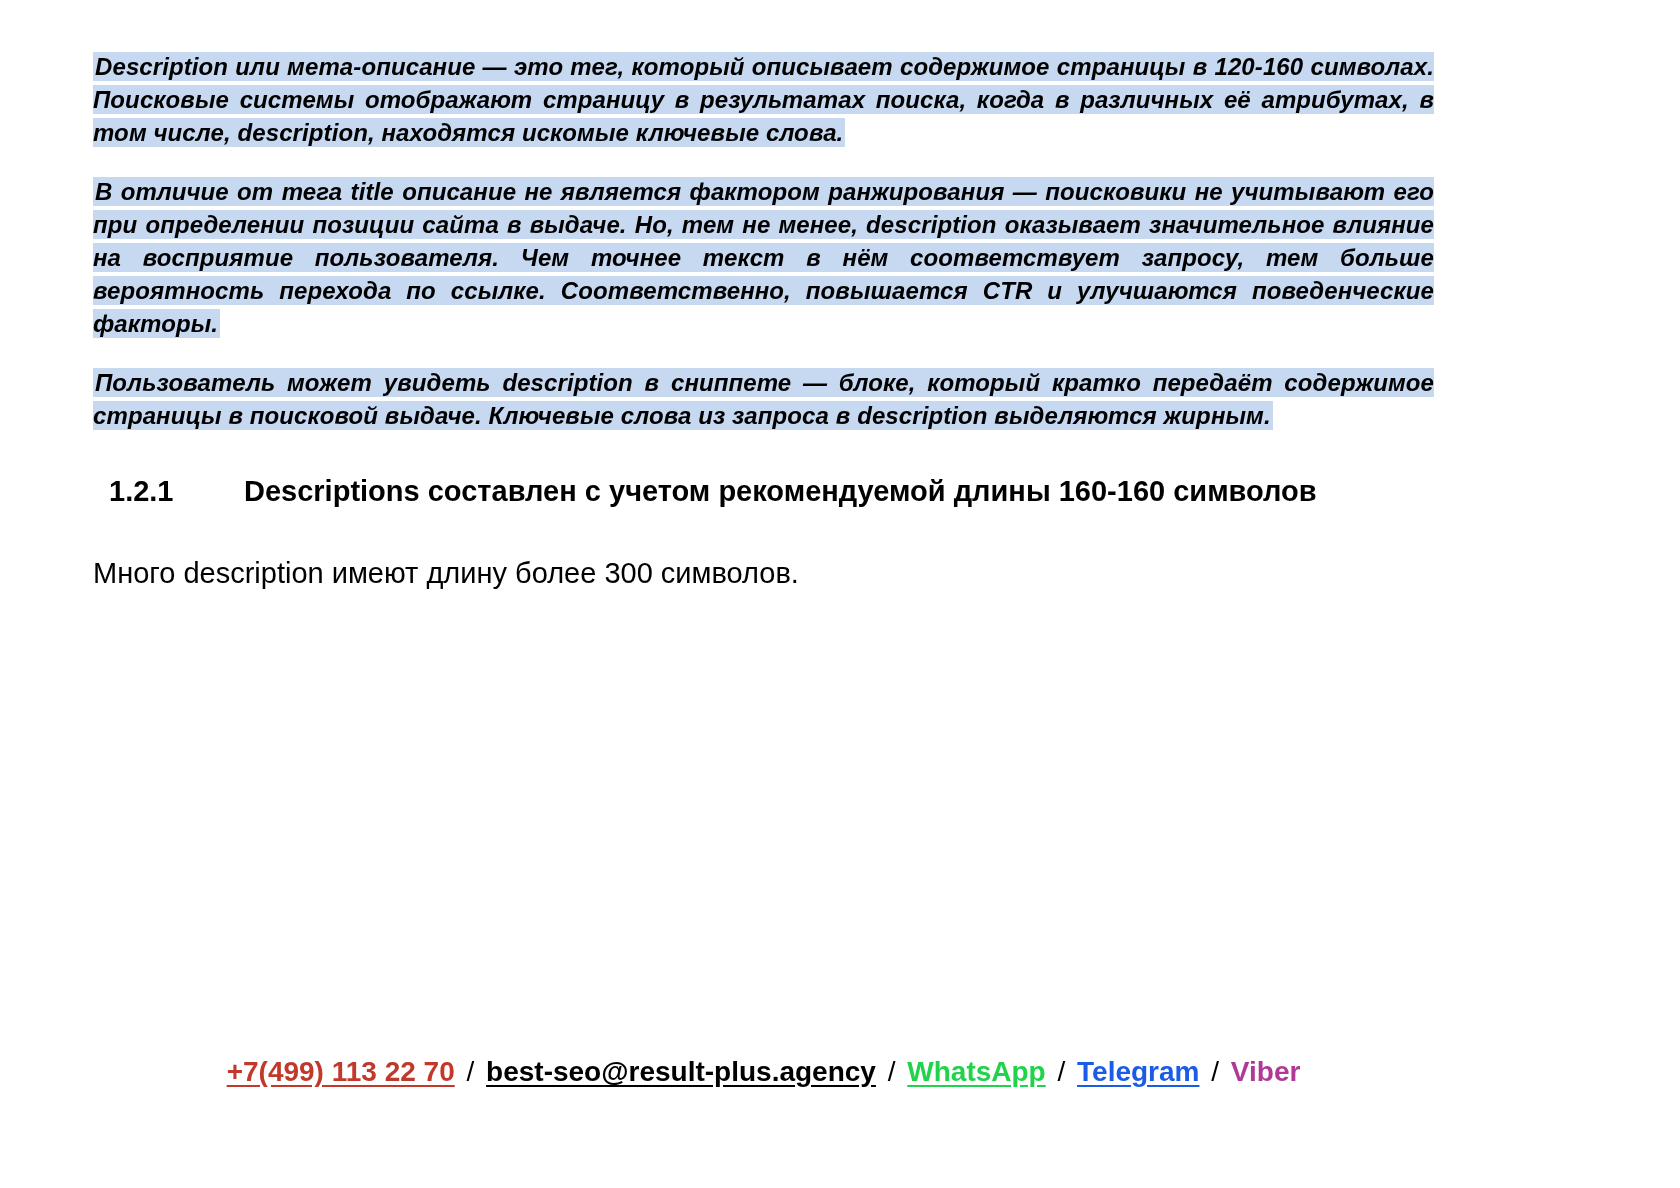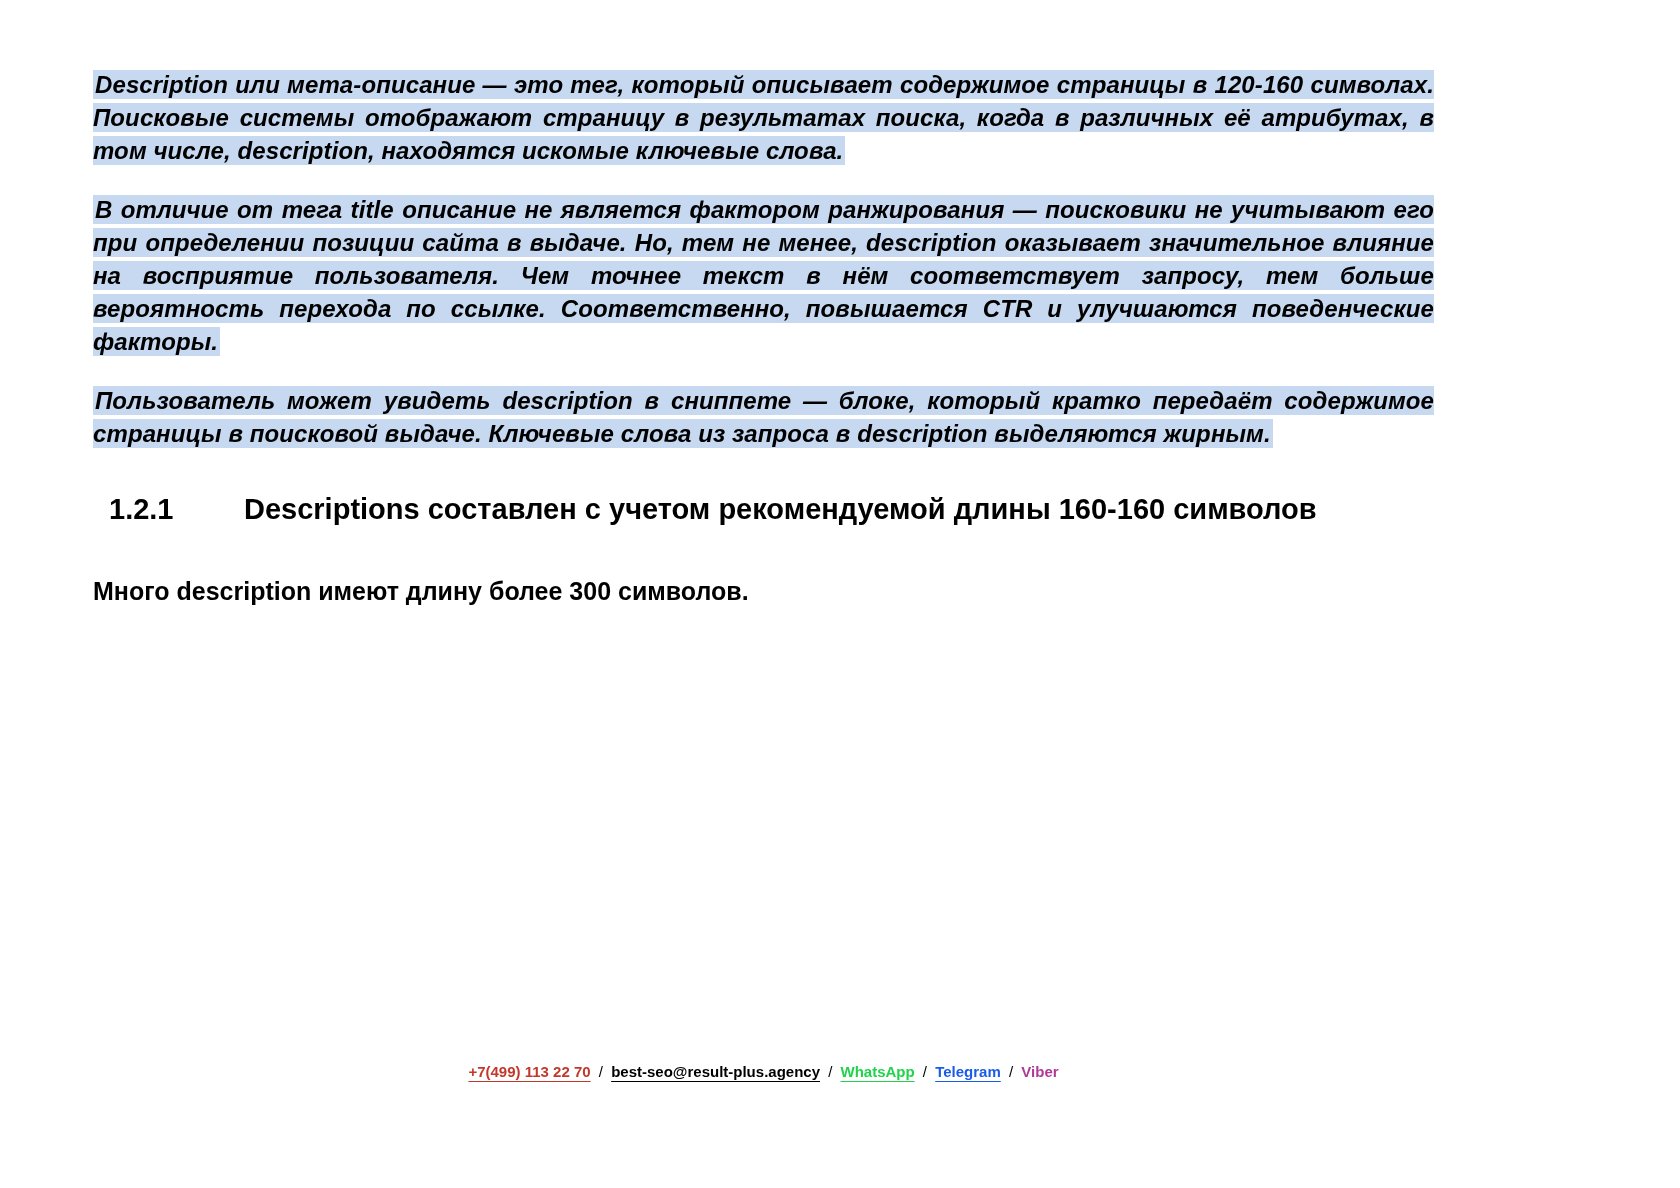--- a/index.html
+++ b/index.html
@@ -12,21 +12,21 @@
     color: #000000;
     position: relative;
     overflow: hidden;
   }
   .page {
     position: absolute;
     left: 93px;
     top: 0;
     width: 1341px;
     height: 944px;
-    padding-top: 68px;
+    padding-top: 50px;
   }
   
   .hl-para {
     margin: 0 0 26px 0;
     font-size: 24px;
     font-weight: bold;
     font-style: italic;
     line-height: 33px;
     text-align: justify;
     letter-spacing: 0.1px;
@@ -41,32 +41,32 @@
     margin: 40px 0 0 16px;
     font-size: 29px;
     font-weight: bold;
     line-height: 38px;
   }
   .h-num { flex: none; width: 135px; }
   .h-text { flex: auto; }
   
   .body-text {
     margin: 48px 0 0 0;
-    font-size: 25px;
-    font-weight: bold;
+    font-size: 29px;
+    font-weight: normal;
     line-height: 30px;
   }
   
   .footer {
     position: absolute;
     left: 0;
     top: 1058px;
     width: 100%;
     text-align: center;
-    font-size: 15px;
+    font-size: 28px;
     font-weight: bold;
     line-height: 28px;
     white-space: nowrap;
   }
   .footer a {
     text-decoration-thickness: 2px;
     text-underline-offset: 4px;
     cursor: pointer;
   }
   .footer .sep {

